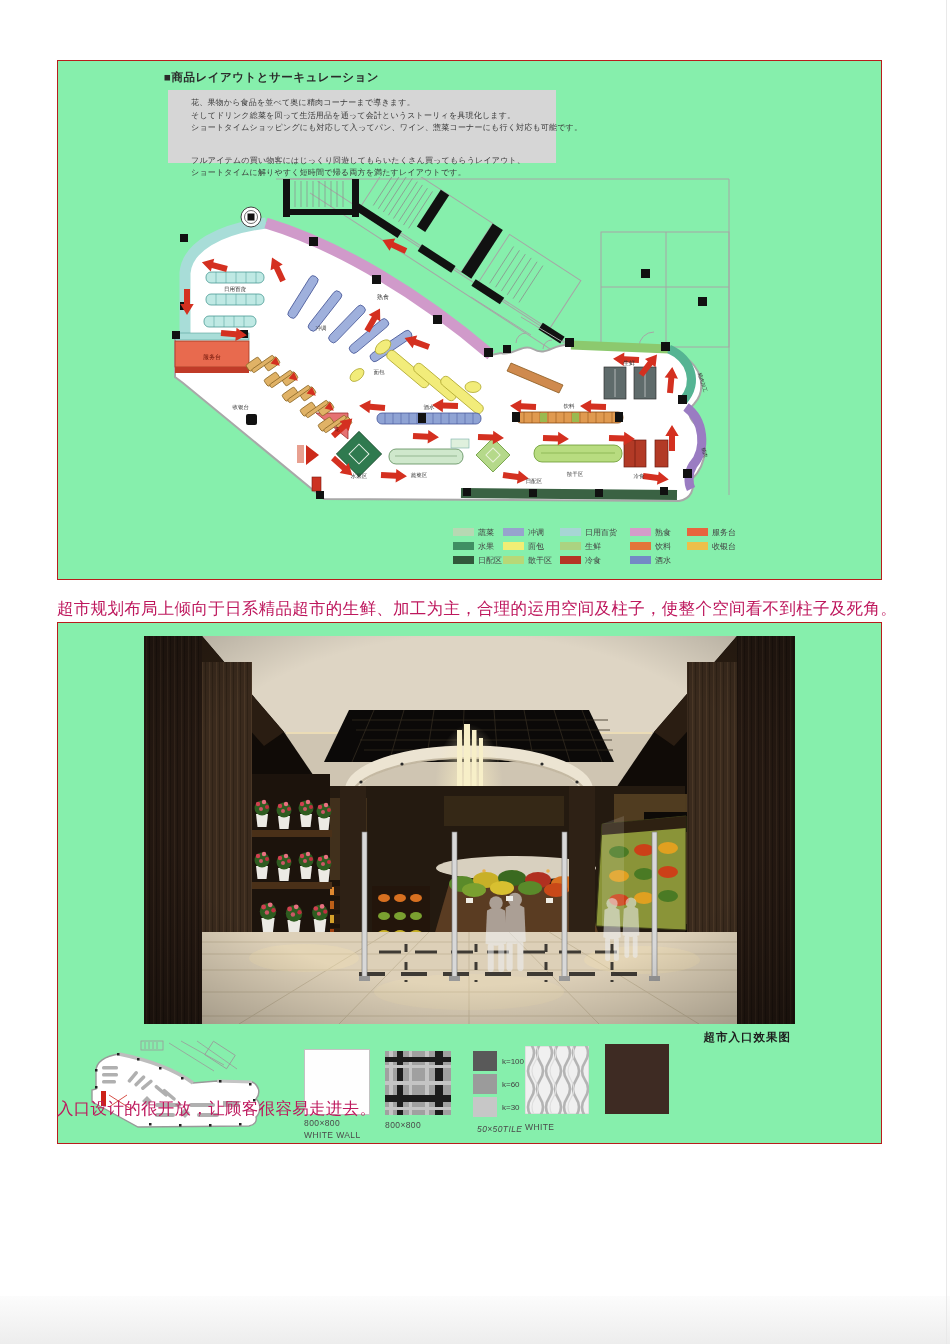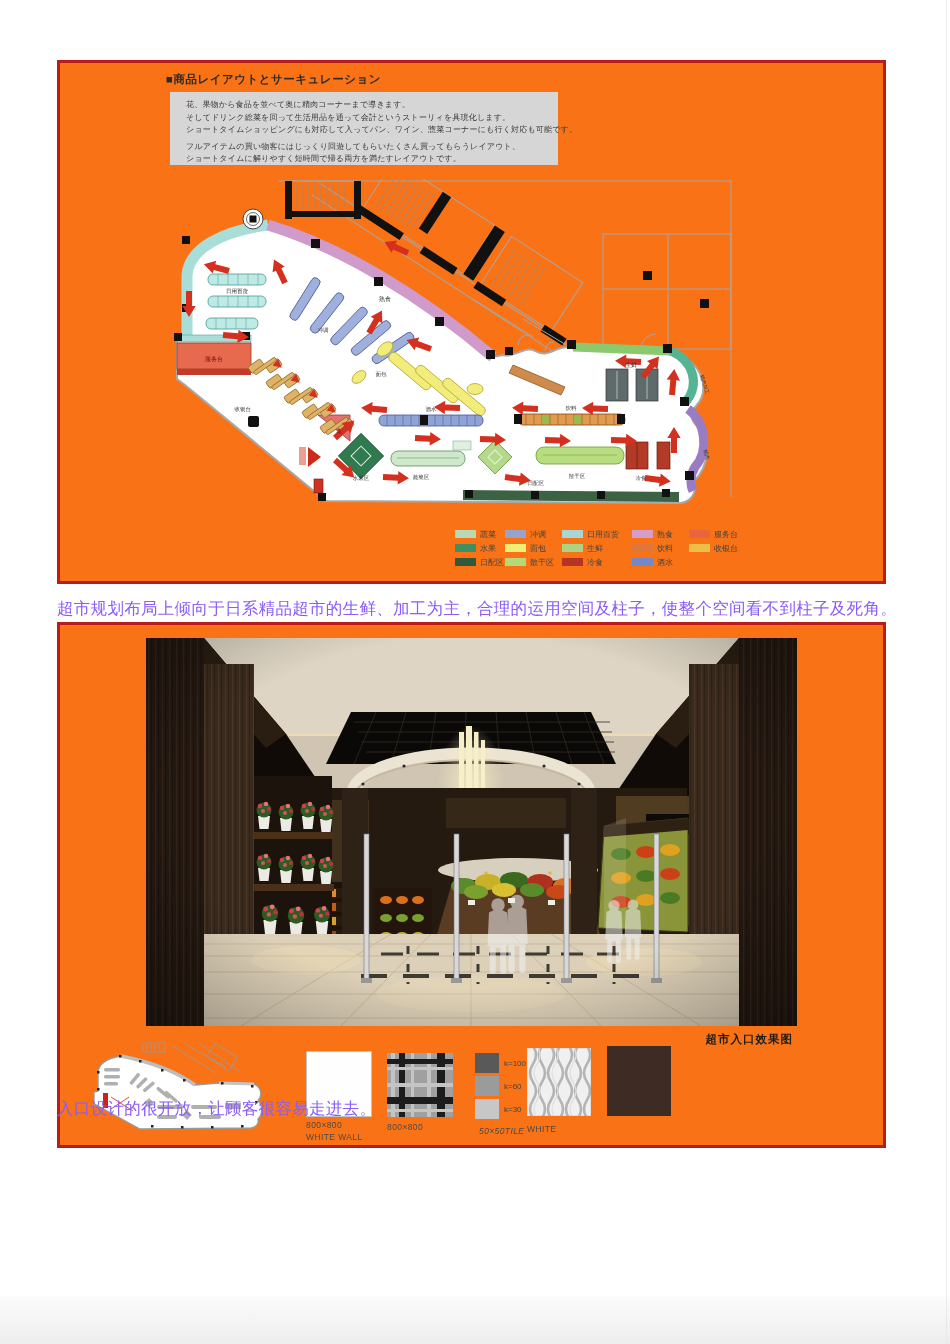--- a/index.html
+++ b/index.html
@@ -1,36 +1,36 @@
 <!DOCTYPE html>
 <html><head>
 <meta charset="utf-8">
 <style>
   html,body{margin:0;padding:0;background:#fff;}
   body{width:950px;height:1344px;position:relative;font-family:"Liberation Sans",sans-serif;overflow:hidden;}
   .abs{position:absolute;}
-  .panel{position:absolute;left:57px;width:823px;border:3px solid #b91c1c;background:#f97316;}
+  .panel{position:absolute;left:57px;width:823px;border:1px solid #b91c1c;background:#86efac;}
   #panel1{top:60px;height:518px;}
   #panel2{top:622px;height:520px;}
   .jp-title{position:absolute;left:106px;top:9px;font-size:11.5px;font-weight:bold;color:#2b2b2b;letter-spacing:.5px;}
-  .graybox{position:absolute;left:110px;top:29px;width:388px;height:73px;background:#d6d6d6;padding:7px 0 0 16px;box-sizing:border-box;}
+  .graybox{position:absolute;left:110px;top:29px;width:388px;height:73px;background:#d6d6d6;padding:7px 0 0 23px;box-sizing:border-box;}
   .graybox div{font-size:8px;line-height:12.5px;color:#3a3a3a;letter-spacing:.2px;white-space:nowrap;}
-  .graybox .gap{margin-top:4px;}
+  .graybox .gap{margin-top:20px;}
   #plan-svg{position:absolute;left:113px;top:116px;}
   .legend{position:absolute;left:395px;top:464px;}
   .legend-row{display:flex;align-items:center;height:14px;}
   .legend-item{display:flex;align-items:center;}
   .legend-item:nth-child(1){width:50px;}
   .legend-item:nth-child(2){width:57px;}
   .legend-item:nth-child(3){width:70px;}
   .legend-item:nth-child(4){width:57px;}
   .legend-item:nth-child(5){width:62px;}
   .legend-swatch{display:inline-block;width:21px;height:8px;margin-right:4px;flex:none;}
   .legend-label{font-size:8px;color:#444;white-space:nowrap;}
-  .para{position:absolute;left:57px;width:845px;font-family:"Liberation Serif",serif;font-size:16.5px;color:#8b5cf6;letter-spacing:.3px;white-space:nowrap;}
+  .para{position:absolute;left:57px;width:845px;font-family:"Liberation Serif",serif;font-size:16.5px;color:#be185d;letter-spacing:.3px;white-space:nowrap;}
   #para1{top:598px;}
   #para2{top:1098px;}
   #photo-svg{position:absolute;left:86px;top:13px;}
   .photo-caption{position:absolute;left:82px;top:407px;width:651px;text-align:right;font-size:11.5px;font-weight:bold;color:#1d1d1d;letter-spacing:1px;}
   .mat-label{position:absolute;font-size:8.5px;color:#4a4a4a;letter-spacing:.4px;line-height:12px;}
   .ktile-row{display:flex;align-items:center;margin-bottom:3px;}
   .ktile-sw{width:24px;height:20px;margin-right:5px;flex:none;}
   .ktile-lb{font-size:8px;color:#444;}
   #white-stone{position:absolute;left:246px;top:426px;width:64px;height:64px;background:#fefefe;border:1px solid #c2c2c2;}
   #brown-sq{position:absolute;left:547px;top:421px;width:64px;height:70px;background:#3e2b23;}

